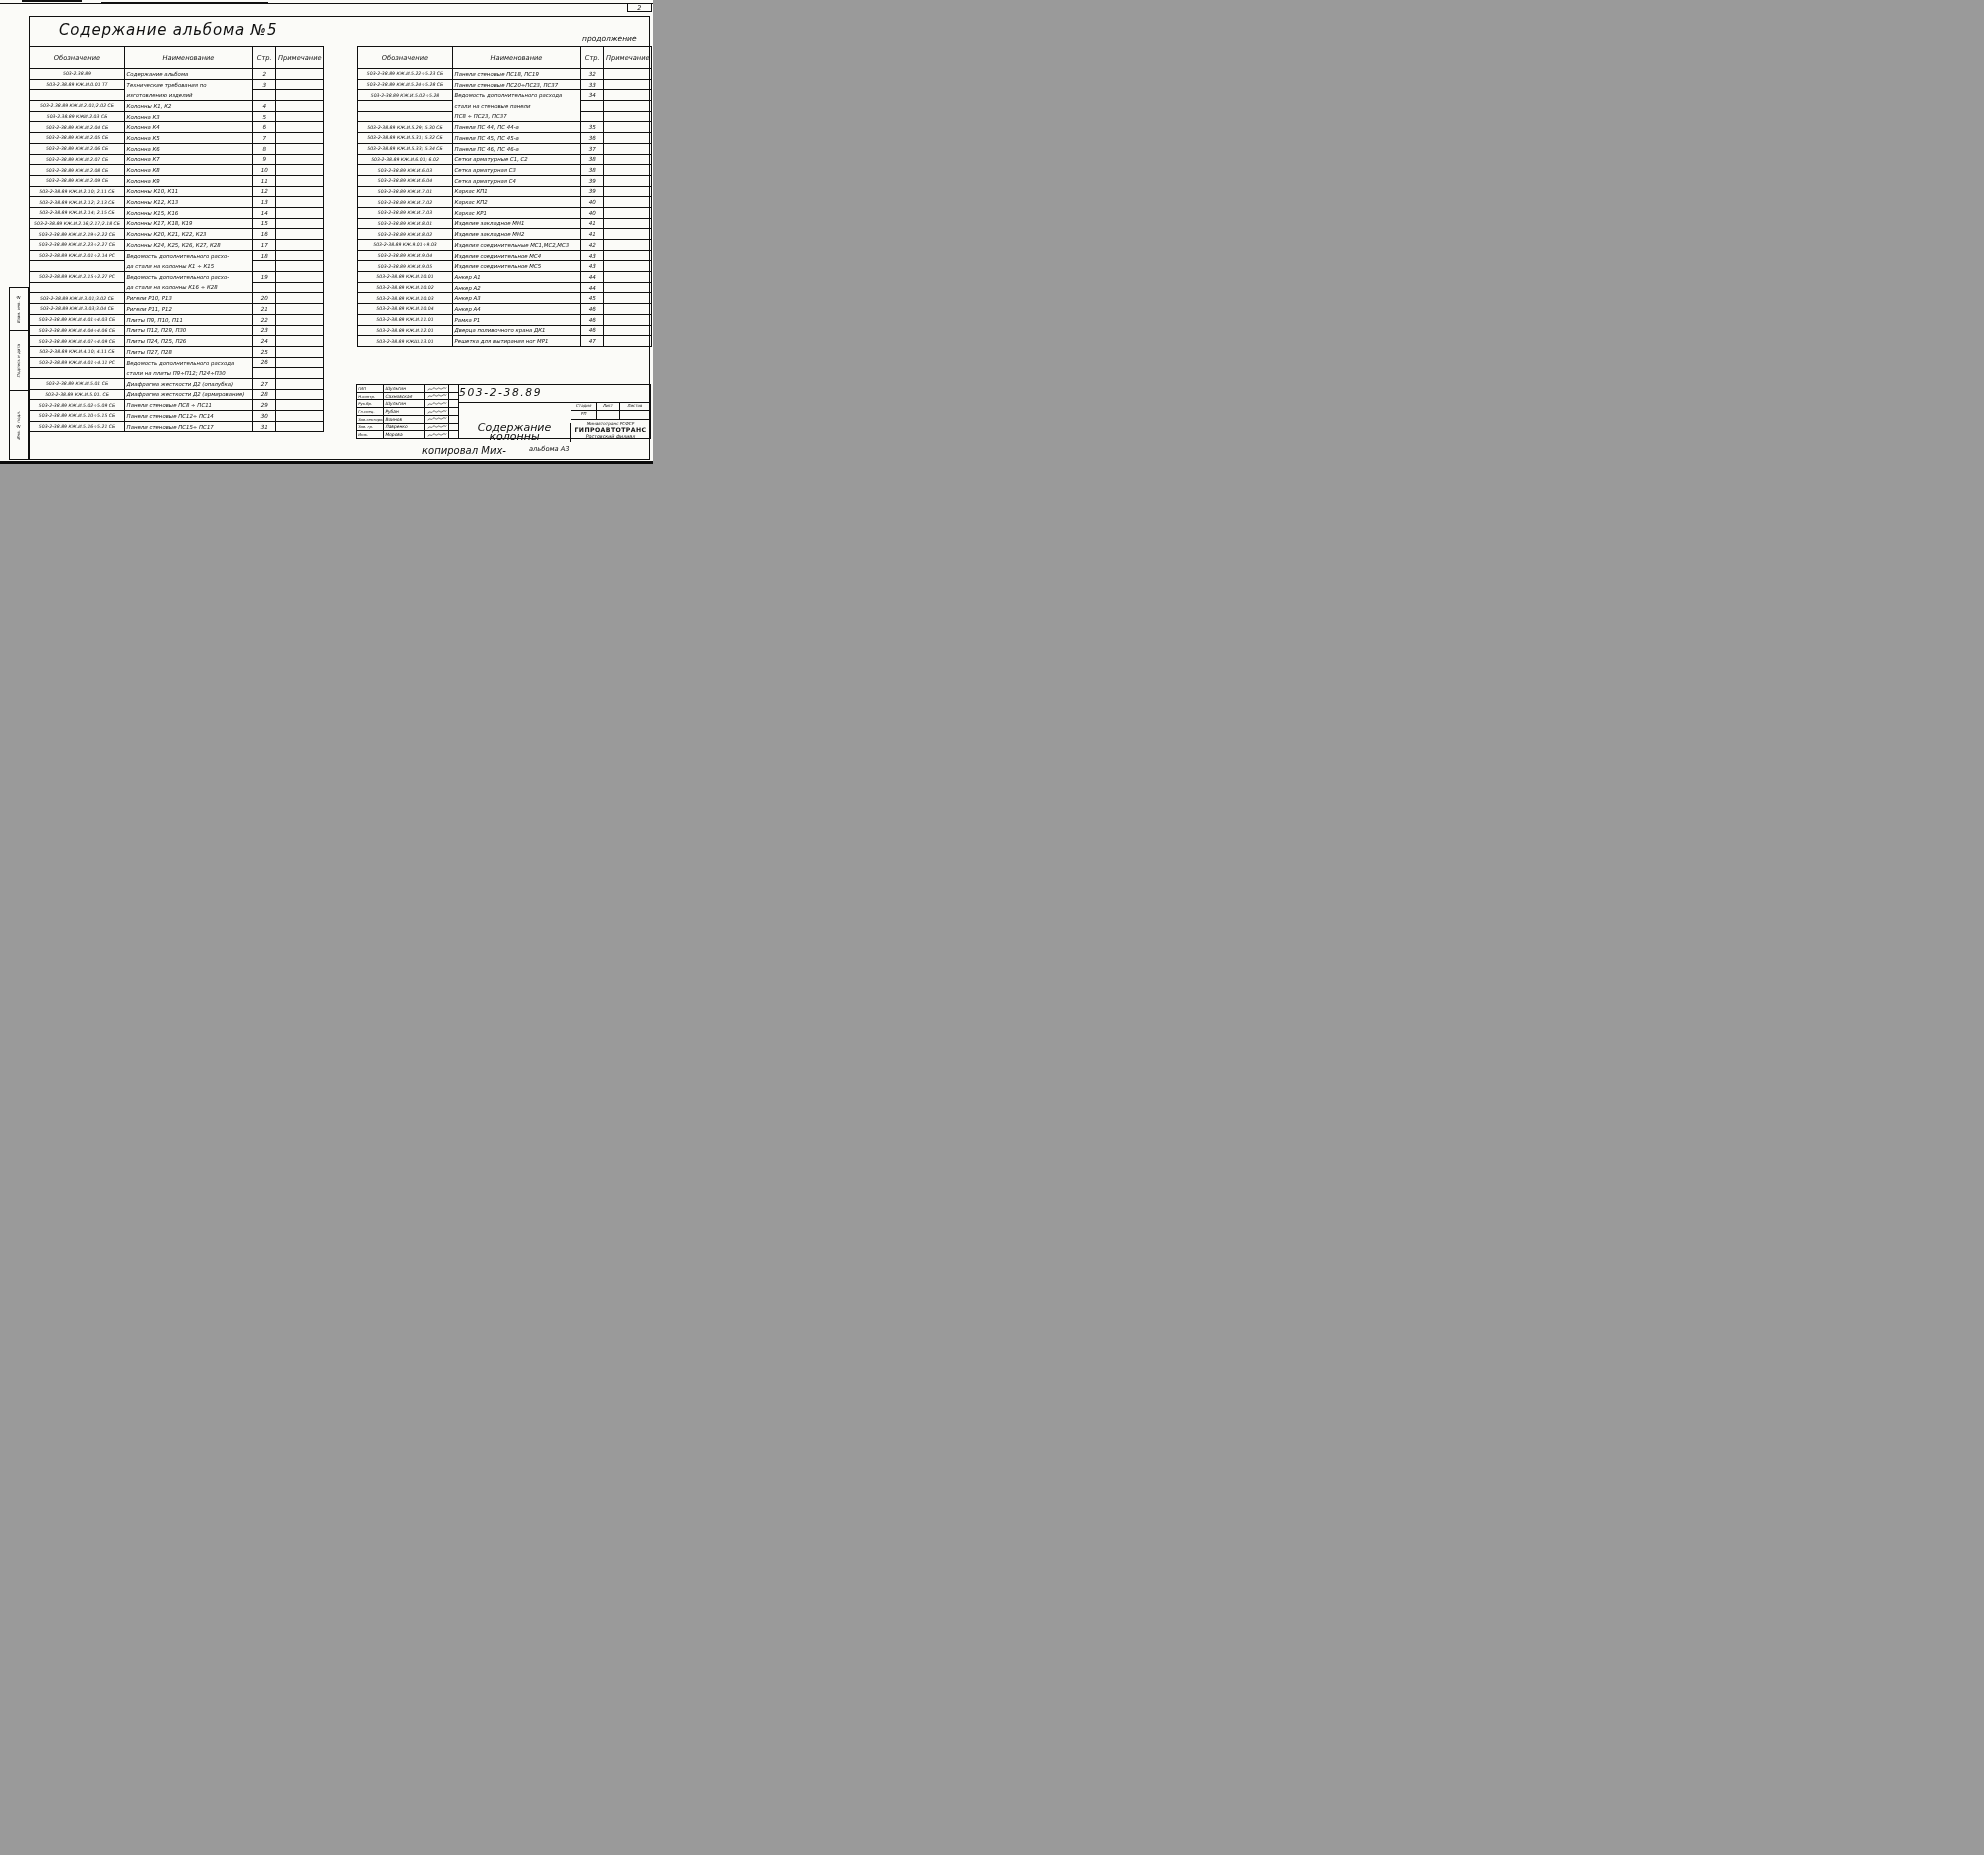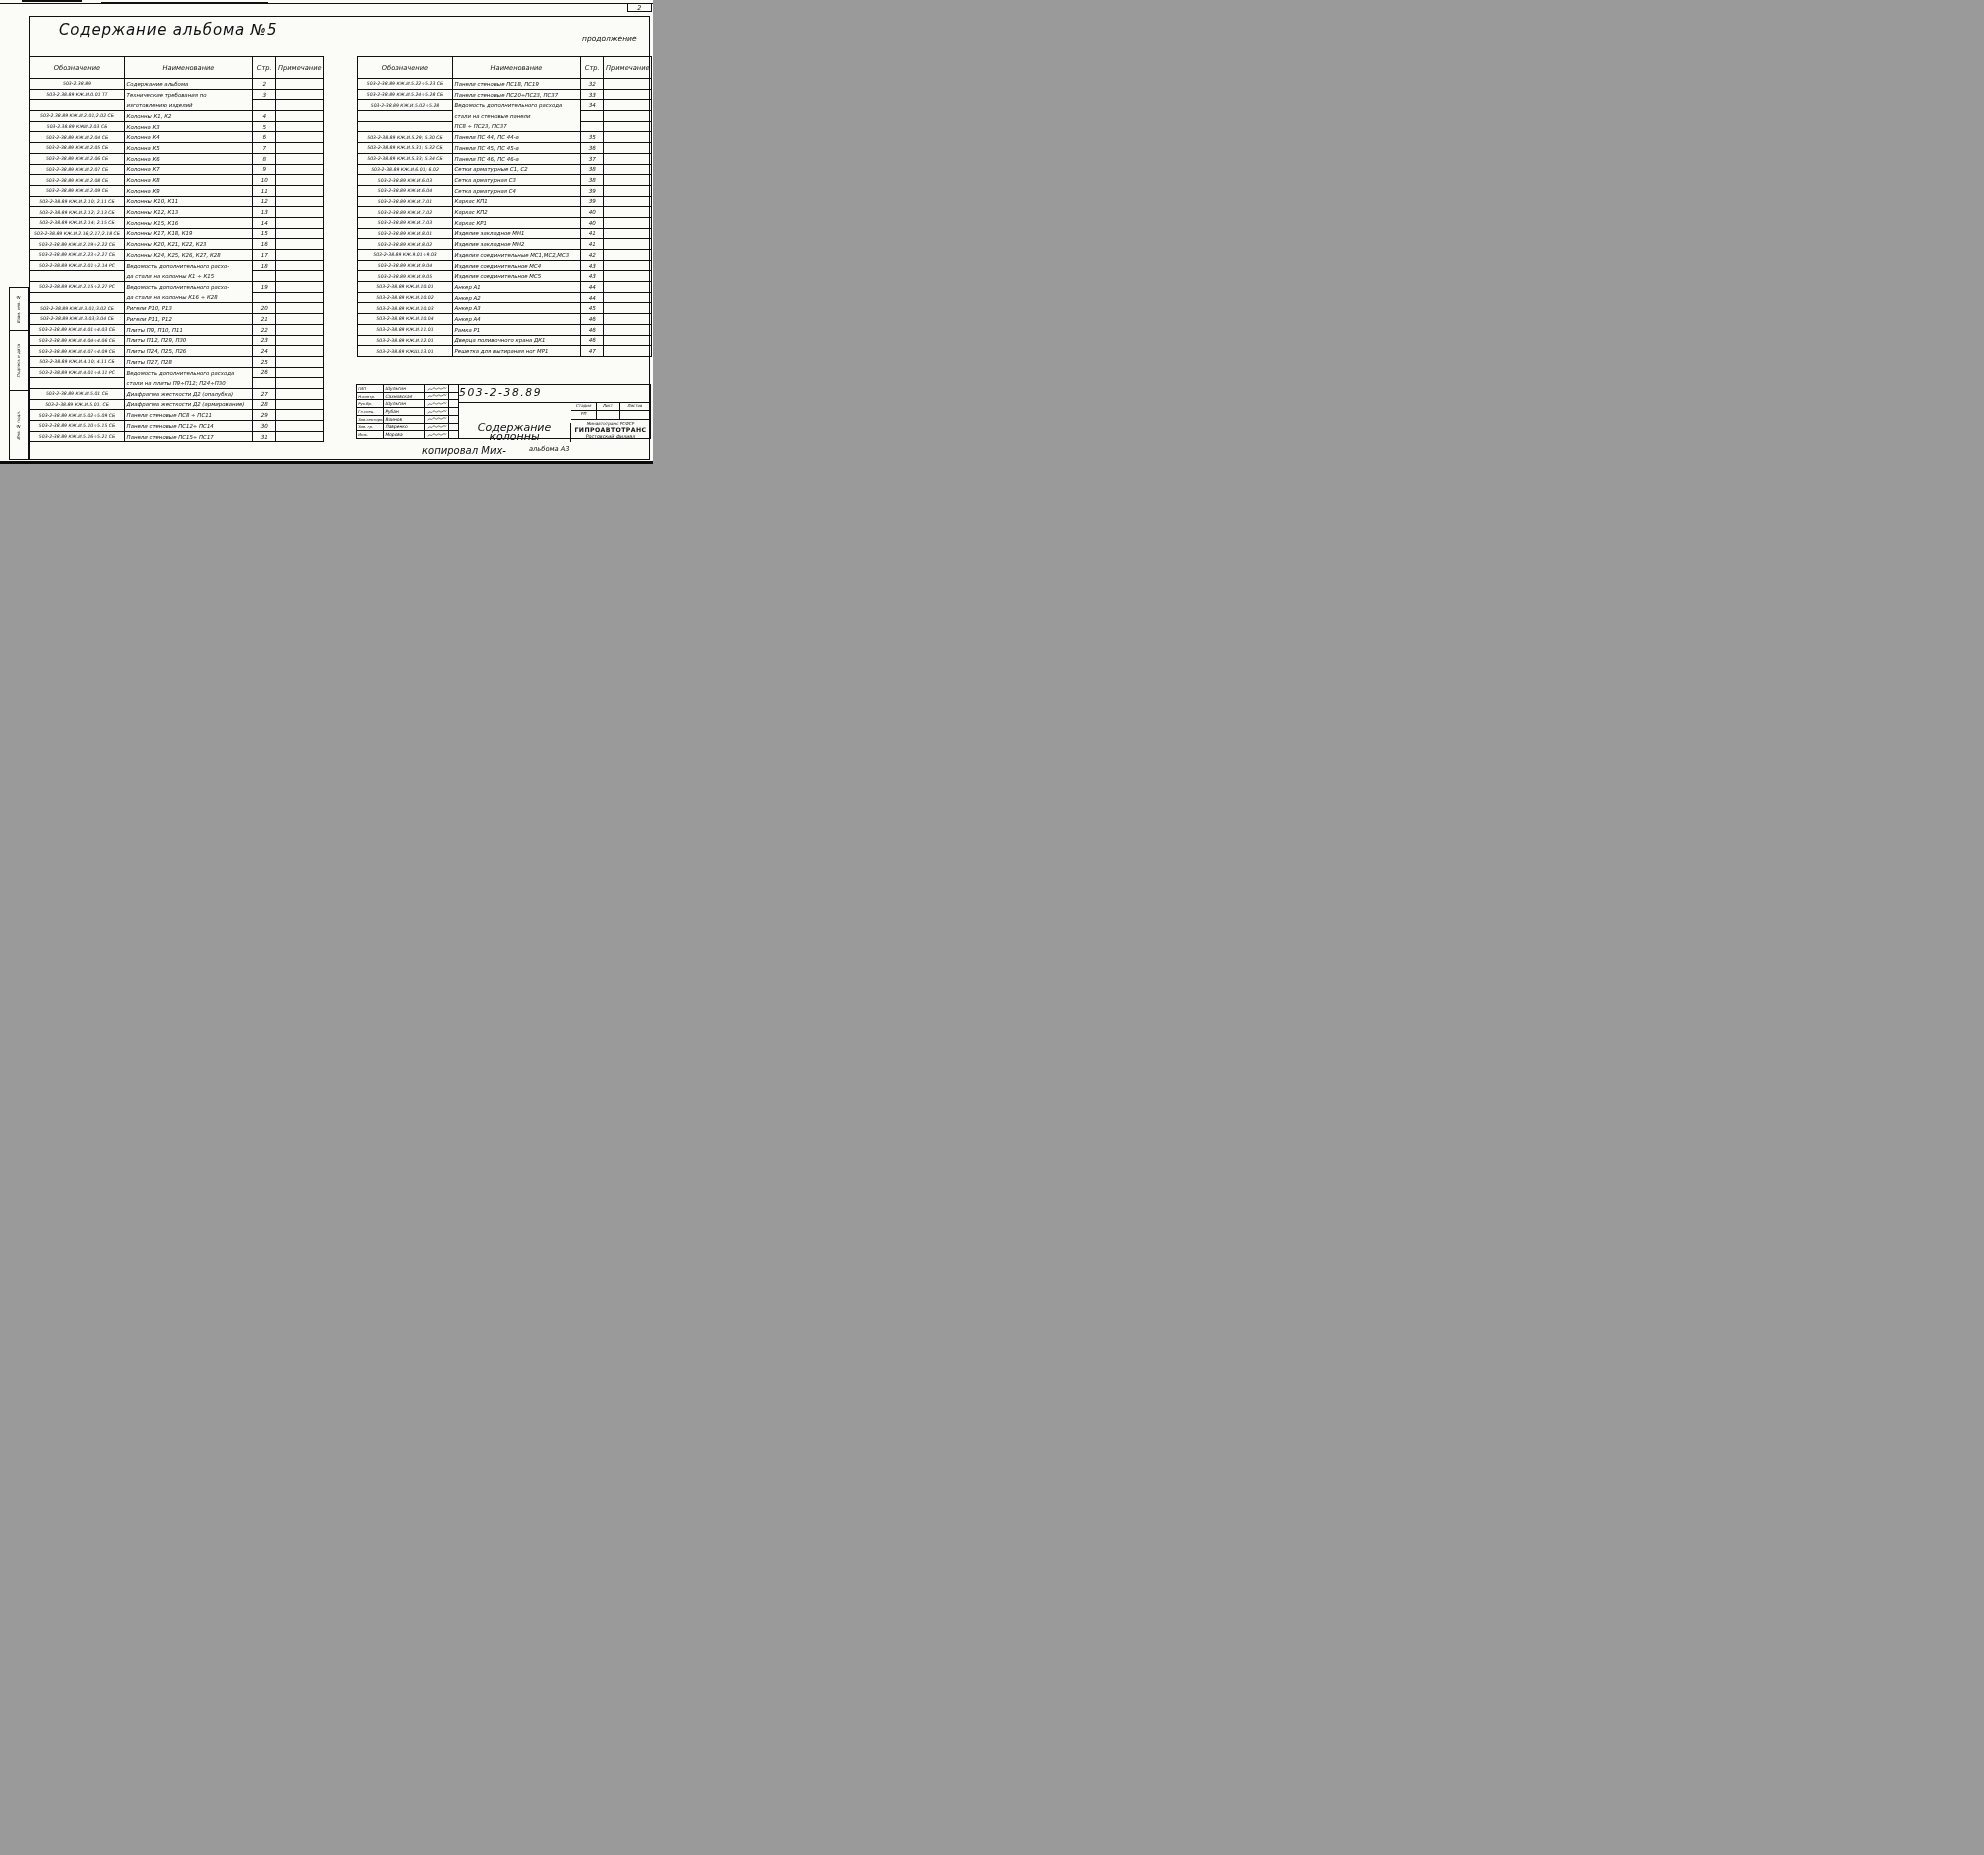--- a/index.html
+++ b/index.html
@@ -15,21 +15,21 @@
   
   .frame{left:29px;top:15.5px;width:621px;height:444px;border:1.2px solid #101010;box-sizing:border-box;}
   
   .pagebox{left:627px;top:3.6px;width:24.6px;height:8.7px;border-left:1.2px solid #101010;border-bottom:1.2px solid #101010;border-right:0.8px solid #101010;box-sizing:border-box;text-align:center;font-size:6.4px;line-height:8px;}
   .title{left:59px;top:20.6px;font-size:15px;letter-spacing:0.8px;white-space:nowrap;}
   .cont-label{left:582px;top:34px;font-size:7.5px;}
   
   .toc{position:absolute;border-collapse:collapse;table-layout:fixed;}
   .toc th,.toc td{border-left:0.8px solid #101010;border-bottom:0.8px solid #101010;
     font-style:italic;font-weight:normal;overflow:hidden;white-space:nowrap;padding:0 1.6px;box-sizing:border-box;}
-  .toc{border:1.2px solid #101010;margin-top:10px;}
+  .toc{border:1.2px solid #101010;}
   .toc thead th{height:22px;font-size:6.7px;border-bottom:1.2px solid #101010;text-align:center;}
   .toc td{height:10.7px;}
   .c-des{font-size:4.6px;text-align:center;}
   .c-name{font-size:5.4px;}
   .c-page{font-size:5.6px;text-align:center;}
   tr.nb td.c-name{border-bottom:none;}
   #toc-left{left:29px;top:46px;}
   #toc-right{left:357px;top:46px;}
   
   .tblock{left:356px;top:384px;width:295px;height:55px;border:1.2px solid #101010;box-sizing:border-box;display:flex;}

